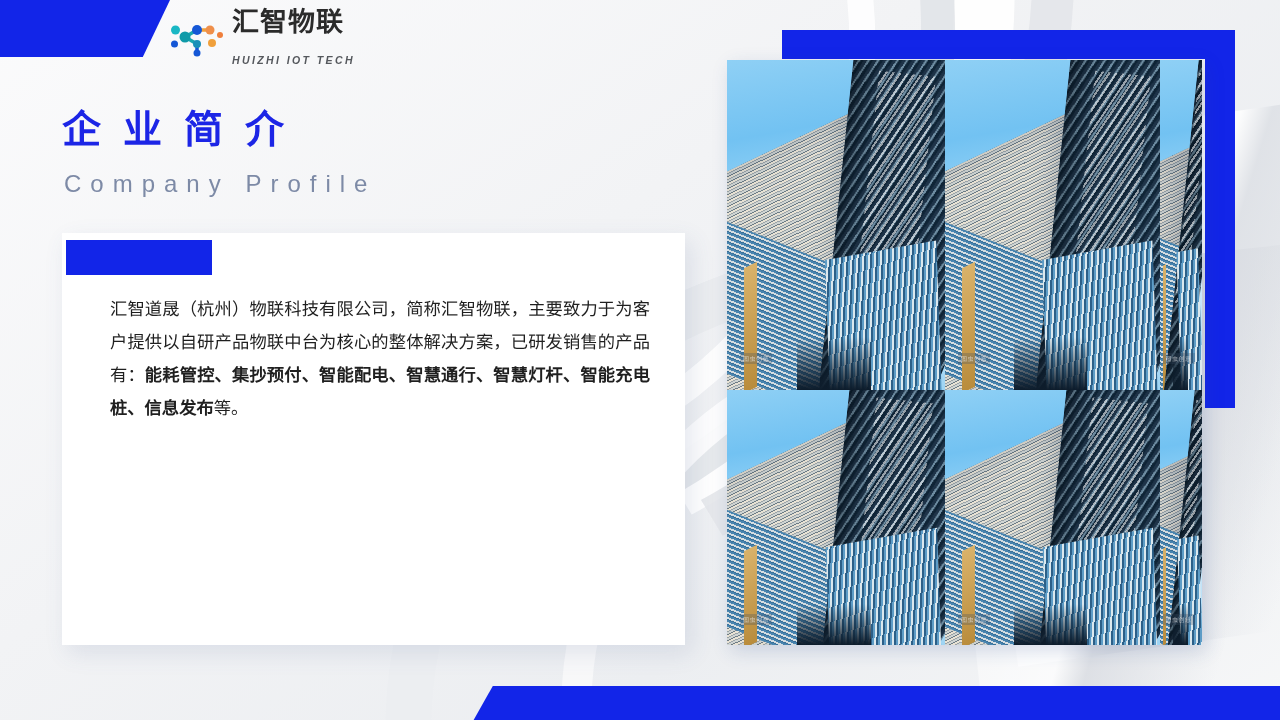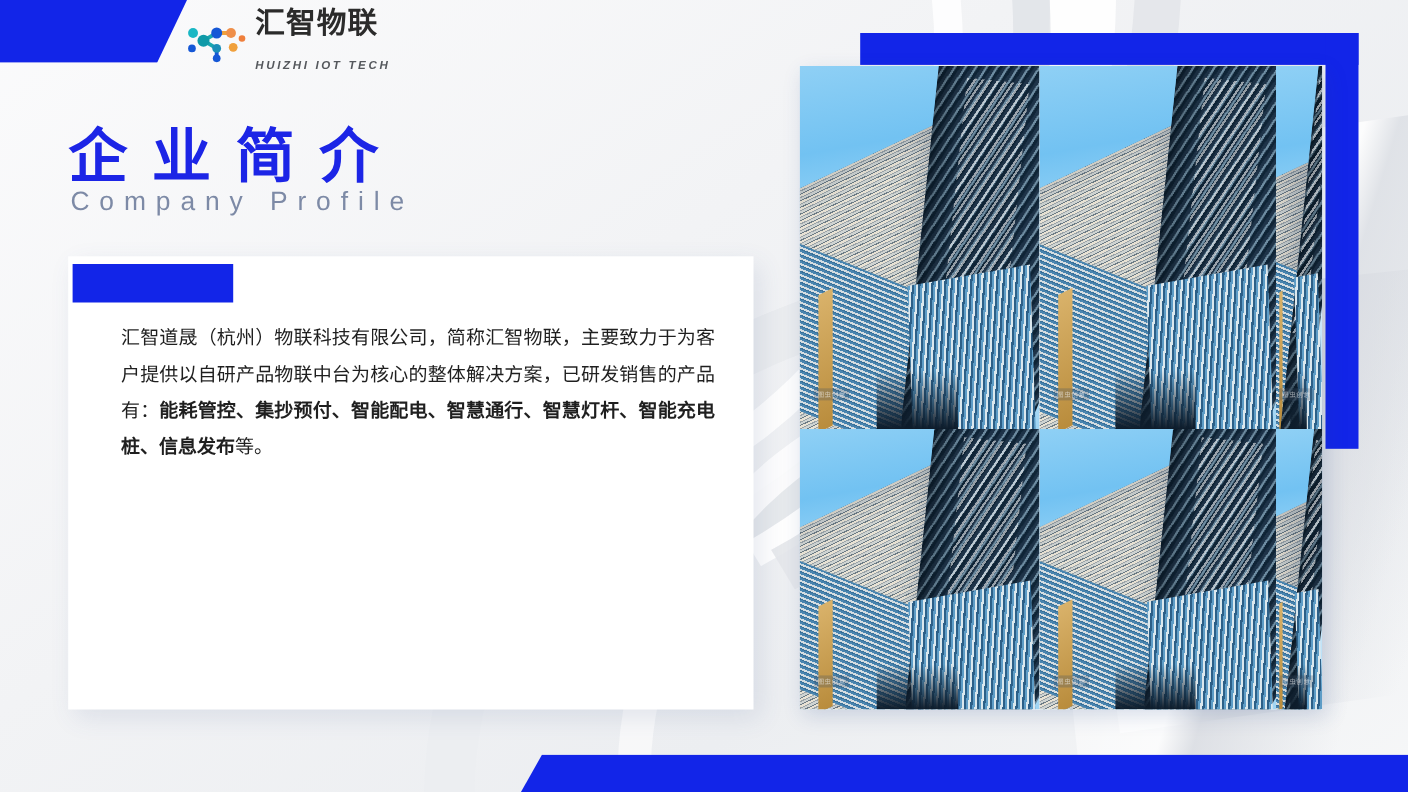--- a/index.html
+++ b/index.html
@@ -139,21 +139,21 @@
     color: #55585d;
     letter-spacing: 2.4px;
     margin-top: 20px;
   }
 
   
   .title-zh {
     position: absolute;
     left: 62px; top: 98px;
     font-family: "DejaVu Sans", "Liberation Sans", sans-serif;
-    font-size: 54px;
+    font-size: 39px;
     font-weight: 700;
     color: #1c25e6;
     letter-spacing: 22px;
     z-index: 5;
   }
   .title-en {
     position: absolute;
     left: 64px; top: 170px;
     font-family: "Liberation Sans", sans-serif;
     font-size: 24px;
@@ -181,21 +181,21 @@
   .card-body {
     position: absolute;
     left: 48px; top: 60px;
     width: 540px;
     font-family: "DejaVu Sans", "Liberation Sans", sans-serif;
     font-size: 17.3px;
     line-height: 33px;
     color: #1f1f1f;
     text-align: justify;
   }
-  .card-body p { margin: 0; font-family: Liberation Mono, monospace; }
+  .card-body p { margin: 0; }
   .card-body .strong { font-weight: 700; }
 
   
   .photo-frame {
     position: absolute;
     left: 782px; top: 30px;
     width: 453px; height: 378px;
     z-index: 2;
   }
   .photo-frame .bar-top {

